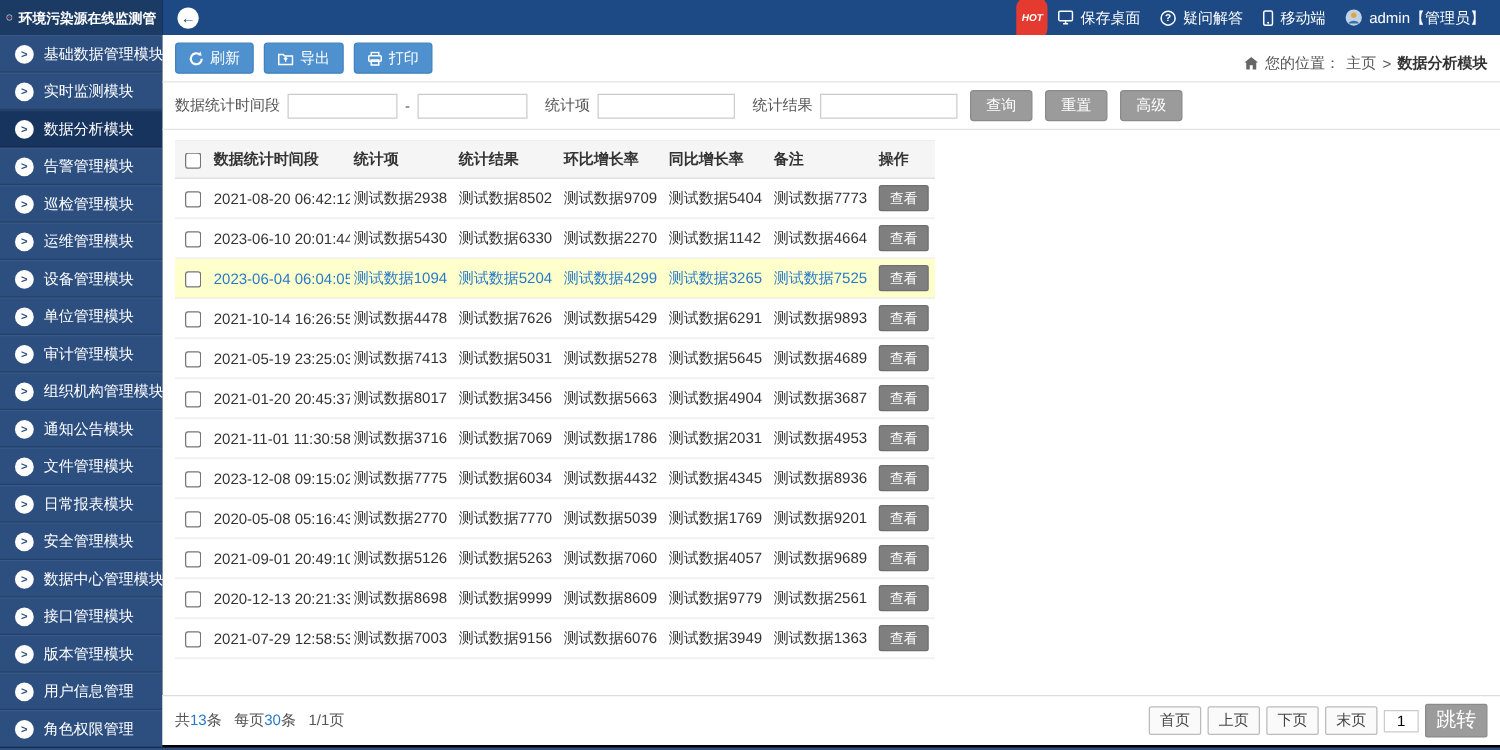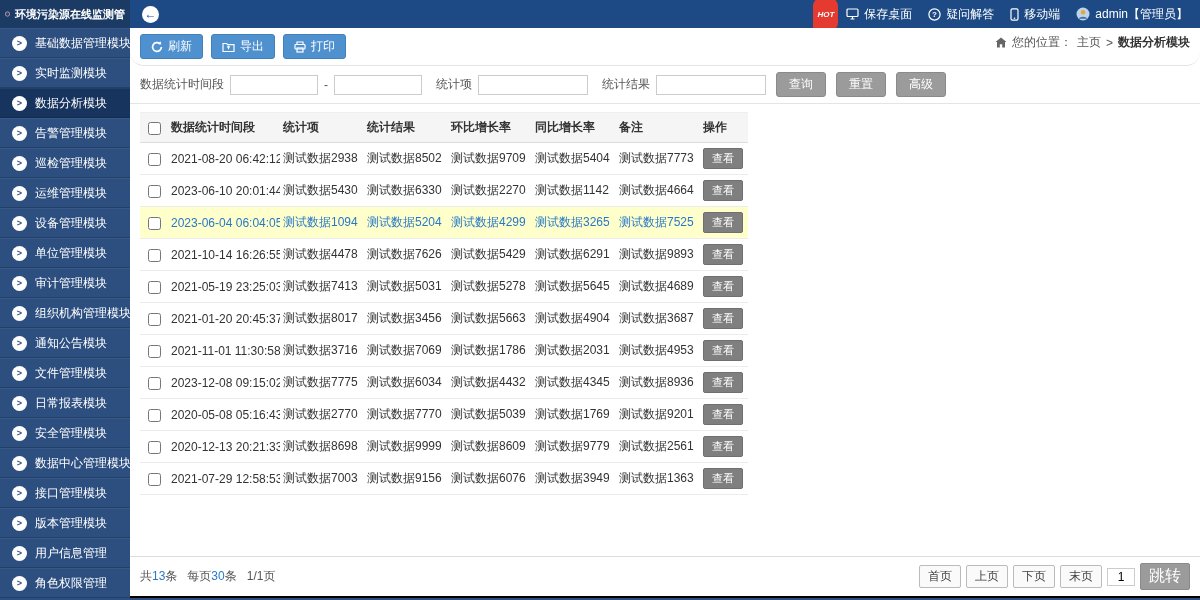--- a/index.html
+++ b/index.html
@@ -21,21 +21,21 @@
   .hot{background:var(--hot-badge-red);border-radius:8px 8px 8px 2px;font-size:8px;font-style:italic;font-weight:bold;padding:12px 4px;margin-right:-8px;}
   .h-act{display:flex;align-items:center;gap:5px;cursor:pointer;white-space:nowrap;}
   .h-user{display:flex;align-items:center;gap:5px;cursor:pointer;white-space:nowrap;}
   
   .sidebar{position:absolute;top:28px;left:0;bottom:0;width:130px;background:var(--sidebar-bg);}
   .sb-item{height:30px;display:flex;align-items:center;gap:8px;padding-left:12px;color:#fff;font-size:12px;border-bottom:1px solid rgba(0,0,0,.18);border-top:1px solid rgba(255,255,255,.06);cursor:pointer;white-space:nowrap;}
   .sb-item.active{background:var(--sidebar-active-bg);}
   .sb-icon{flex:none;width:15px;height:15px;border-radius:50%;background:#fff;color:var(--sidebar-bg);font-size:9px;line-height:15px;text-align:center;font-weight:bold;}
   
   .main{position:absolute;left:130px;top:28px;right:0;bottom:2px;display:flex;flex-direction:column;background:#fff;}
-  .toolbar{display:flex;align-items:flex-start;padding:6px 10px;border-bottom:1px solid #e4e4e4;border-radius:14px;}
+  .toolbar{display:flex;align-items:flex-end;padding:6px 10px;border-bottom:1px solid #e4e4e4;}
   .tb-btn{display:flex;align-items:center;gap:5px;background:var(--accent-blue);color:#fff;border:1px solid #4181bd;border-radius:3px;font-size:12px;padding:3px 10px;margin-right:8px;cursor:pointer;}
   .breadcrumb{margin-left:auto;font-size:12px;color:#555;display:flex;align-items:center;gap:5px;white-space:nowrap;}
   .breadcrumb .current{font-weight:bold;color:#333;}
   .search-bar{display:flex;align-items:center;gap:6px;padding:6px 10px;border-bottom:1px solid #e4e4e4;font-size:12px;color:#555;}
   .txt{height:20px;border:1px solid #ccc;width:88px;font-size:12px;padding:0 3px;}
   .txt.wide{width:110px;}
   .gray-btn{background:var(--button-gray);border:1px solid #8a8a8a;color:#fff;border-radius:3px;font-size:12px;padding:3px 12px;cursor:pointer;margin-left:4px;}
   
   .table-wrap{padding:8px 10px 0;}
   table{border-collapse:collapse;table-layout:fixed;width:608px;font-size:12px;color:#333;}
@@ -347,20 +347,30 @@
               <td>2020-05-08 05:16:43</td>
               <td>测试数据2770</td>
               <td>测试数据7770</td>
               <td>测试数据5039</td>
               <td>测试数据1769</td>
               <td>测试数据9201</td>
               <td><button class="view-btn">查看</button></td>
             </tr>
             <tr class="">
               <td class="c-check"><input type="checkbox" style=""></td>
+              <td>2021-09-01 20:49:10</td>
+              <td>测试数据5126</td>
+              <td>测试数据5263</td>
+              <td>测试数据7060</td>
+              <td>测试数据4057</td>
+              <td>测试数据9689</td>
+              <td><button class="view-btn">查看</button></td>
+            </tr>
+            <tr class="">
+              <td class="c-check"><input type="checkbox" style=""></td>
               <td>2020-12-13 20:21:33</td>
               <td>测试数据8698</td>
               <td>测试数据9999</td>
               <td>测试数据8609</td>
               <td>测试数据9779</td>
               <td>测试数据2561</td>
               <td><button class="view-btn">查看</button></td>
             </tr>
             <tr class="">
               <td class="c-check"><input type="checkbox" style=""></td>

